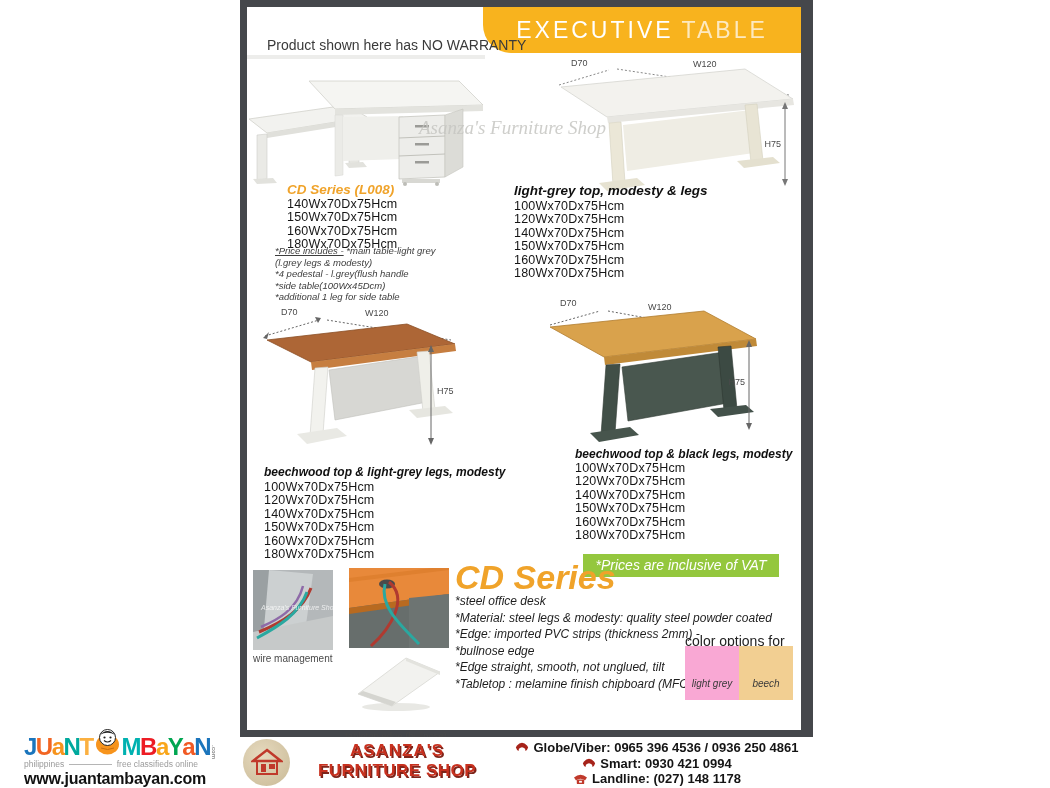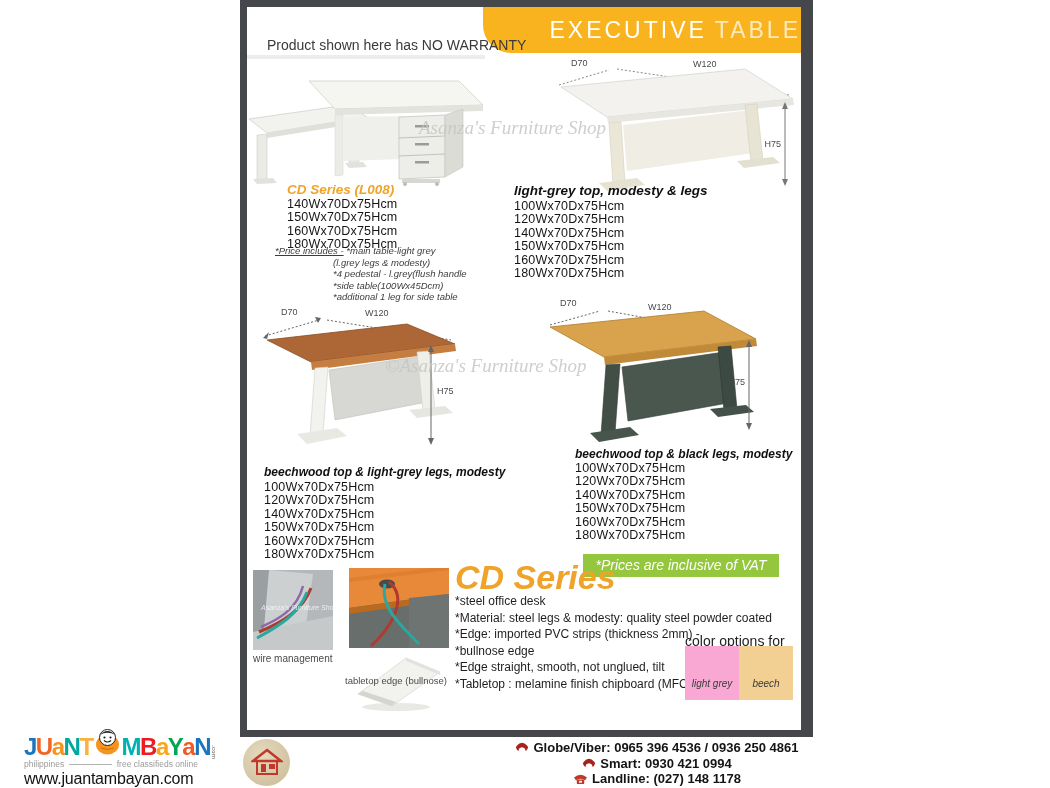--- a/index.html
+++ b/index.html
@@ -4,36 +4,36 @@
 <style>
   html,body{margin:0;padding:0}
   body{width:1050px;height:788px;background:#fff;position:relative;overflow:hidden;
        font-family:"Liberation Sans",sans-serif;-webkit-font-smoothing:antialiased}
   .abs{position:absolute}
   
   .flyer{position:absolute;left:240px;top:0;width:573px;height:737px;box-sizing:border-box;
          border:7px solid #45474b;border-right-width:12px;background:#fff}
   
   .exec-banner{position:absolute;right:0;top:0;width:318px;height:46px;border-radius:0 0 0 28px;
-               display:flex;align-items:center;justify-content:flex-end;gap:8px}
+               display:flex;align-items:center;justify-content:center;gap:8px}
   .exec-banner .w1{color:#fff;font-size:23px;letter-spacing:3px}
   .exec-banner .w2{color:#fff;opacity:.72;font-size:23px;letter-spacing:3px}
   .warranty{left:20px;top:30px;font-size:14px;color:#3a3a3a}
   
   .ptitle{font-weight:bold;font-style:italic;color:#101010}
   .sizes div{font-size:12.5px;color:#151515;line-height:13.4px;letter-spacing:.2px}
   .orange-t{font-style:italic;font-weight:bold}
   .pnotes{font-size:9.5px;font-style:italic;color:#3d3d3d;line-height:11.5px}
-  .pnotes .ind{margin-left:58px}
+  .pnotes .ind{}
   .ul{text-decoration:underline}
   .vat{left:336px;top:547px;width:196px;height:23px;color:#fff;font-style:italic;
        font-size:14px;text-align:center;line-height:23px}
   
   .cdtitle{left:208px;top:551px;font-size:34px;font-style:italic;font-weight:bold}
-  .features div{font-size:12px;color:#1e1e1e;line-height:16.5px}
+  .features div{font-size:12px;font-style:italic;color:#1e1e1e;line-height:16.5px}
   .cap{font-size:10px;color:#4a4a4a}
   .copt-label{left:438px;top:626px;font-size:14px;color:#222}
   .swatches{left:438px;top:639px;width:108px;height:54px;display:flex}
   .sw{flex:1;display:flex;align-items:center;justify-content:center;padding-top:20px;
       box-sizing:border-box;font-size:10px;font-style:italic;color:#3a3a3a}
   
   .wm{font-family:"Liberation Serif",serif;font-style:italic;color:#c6c6c2;opacity:.85;
       font-size:19px;white-space:nowrap;pointer-events:none}
   
   .footer{position:absolute;left:240px;top:737px;width:573px;height:51px;background:#fff}
@@ -52,21 +52,21 @@
   .picon svg{display:block}
   
   .jlogo{position:absolute;left:24px;top:733px;width:205px}
   .jletters{display:flex;align-items:flex-end;height:26px;font-weight:bold;font-size:24px;
             letter-spacing:-1.5px;line-height:24px}
   .jletters .mascot{margin:0 2px}
   .tld{writing-mode:vertical-rl;font-size:6px;color:#8a8a8a;font-weight:bold;letter-spacing:0;
        margin-left:1px;line-height:6px}
   .jtag{display:flex;align-items:center;width:174px;font-size:8.5px;color:#9b9b9b;margin-top:0}
   .jtag .line{flex:1;border-top:1px solid #b5b5b5;margin:0 5px;height:0}
-  .jurl{font-size:16px;font-weight:normal;color:#121212;letter-spacing:-.2px;margin-top:1px}
+  .jurl{font-size:16px;font-weight:bold;color:#121212;letter-spacing:-.2px;margin-top:1px}
   .dimtext{font-size:9px;fill:#4a4a4a;font-family:"Liberation Sans",sans-serif}
 </style>
 </head>
 <body>
 
 <div class="flyer">
 
   <div class="exec-banner" style="background: rgb(248, 179, 30);">
     <span class="w1">EXECUTIVE</span>
     <span class="w2">TABLE</span>
@@ -196,21 +196,20 @@
   <div class="abs ptitle" style="left:328px;top:440px;font-size:12px">beechwood top &amp; black legs, modesty</div>
   <div class="abs sizes" style="left:328px;top:455px">
       <div>100Wx70Dx75Hcm</div>
       <div>120Wx70Dx75Hcm</div>
       <div>140Wx70Dx75Hcm</div>
       <div>150Wx70Dx75Hcm</div>
       <div>160Wx70Dx75Hcm</div>
       <div>180Wx70Dx75Hcm</div>
     </div>
 
-  <div class="abs wm" style="left:138px;top:348px">©Asanza's Furniture Shop</div>
 
   <div class="abs vat" style="background: rgb(148, 199, 62);">*Prices are inclusive of VAT</div>
 
   <svg class="abs" style="left:6px;top:563px" width="80" height="80" viewBox="0 0 80 80">
     <rect width="80" height="80" fill="#b4b8ba"></rect>
     <path d="M0,0 L18,0 L30,80 L0,80 Z" fill="#9aa0a2"></path>
     <path d="M16,0 L60,4 L52,62 L10,70 Z" fill="#ccd0d1"></path>
     <path d="M0,62 L80,46 L80,80 L0,80 Z" fill="#c6c9c9"></path>
     <path d="M58,18 C50,40 30,52 6,62" stroke="#b03a30" stroke-width="3" fill="none"></path>
     <path d="M54,22 C46,44 26,56 4,68" stroke="#2aa8a0" stroke-width="3" fill="none"></path>
@@ -230,21 +229,21 @@
   </svg>
 
   <div class="abs cap" style="left:6px;top:646px">wire management</div>
 
   <svg class="abs" style="left:101px;top:645px" width="98" height="60" viewBox="0 0 98 60">
     <ellipse cx="48" cy="55" rx="34" ry="4" fill="#e8e8e4"></ellipse>
     <path d="M10,42 L58,6 L92,20 L44,54 Z" fill="#f2f2ef" stroke="#d8d8d3" stroke-width=".8"></path>
     <path d="M10,42 L44,54 L48,50 L15,39 Z" fill="#d5d5d0"></path>
     <path d="M58,6 L92,20 L92,23 L58,9 Z" fill="#e3e3de"></path>
   </svg>
-  <div class="abs cap" style="left:98px;top:668px;width:108px;font-size:9.5px">tabletop edge (bullnose)</div>
+  <div class="abs cap" style="left:98px;top:723px;width:108px;font-size:9.5px">tabletop edge (bullnose)</div>
 
   <div class="abs cdtitle" style="color: rgb(240, 163, 42);">CD Series</div>
   <div class="abs features" style="left:208px;top:586px">
       <div>*steel office desk</div>
       <div>*Material: steel legs &amp; modesty: quality steel powder coated</div>
       <div>*Edge: imported PVC strips (thickness 2mm) -</div>
       <div>*bullnose edge</div>
       <div>*Edge straight, smooth, not unglued, tilt</div>
       <div>*Tabletop : melamine finish chipboard (MFC)</div>
     </div>
@@ -261,20 +260,24 @@
 </div>
 
 <div class="footer">
   <div class="shop-circle">
     <svg width="32" height="32" viewBox="0 0 32 32">
       <polygon points="16,3 30,14 2,14" fill="none" stroke="#c0392b" stroke-width="2.5"></polygon>
       <rect x="6" y="14" width="20" height="13" fill="none" stroke="#c0392b" stroke-width="2"></rect>
       <rect x="10" y="17" width="5" height="8" fill="#c0392b"></rect>
       <rect x="18" y="17" width="6" height="5" fill="#c0392b"></rect>
     </svg>
+  </div>
+  <div class="shop-name">
+    <div class="l1">ASANZA'S</div>
+    <div class="l2">FURNITURE SHOP</div>
   </div>
   <div class="phones">
     <div class="phline">
       <span class="picon">
         <svg width="14" height="13" viewBox="0 0 16 14">
             <path d="M2,5 Q8,-2 14,5 L11.5,8.5 Q8,5 4.5,8.5 Z M2,5 L1,7 Q2,10 4,11 L4.5,8.5 Z M14,5 L15,7 Q14,10 12,11 L11.5,8.5 Z" fill="#a6231a"></path>
           </svg>
       </span>
       <span>Globe/Viber: 0965 396 4536 / 0936 250 4861</span>
     </div>

